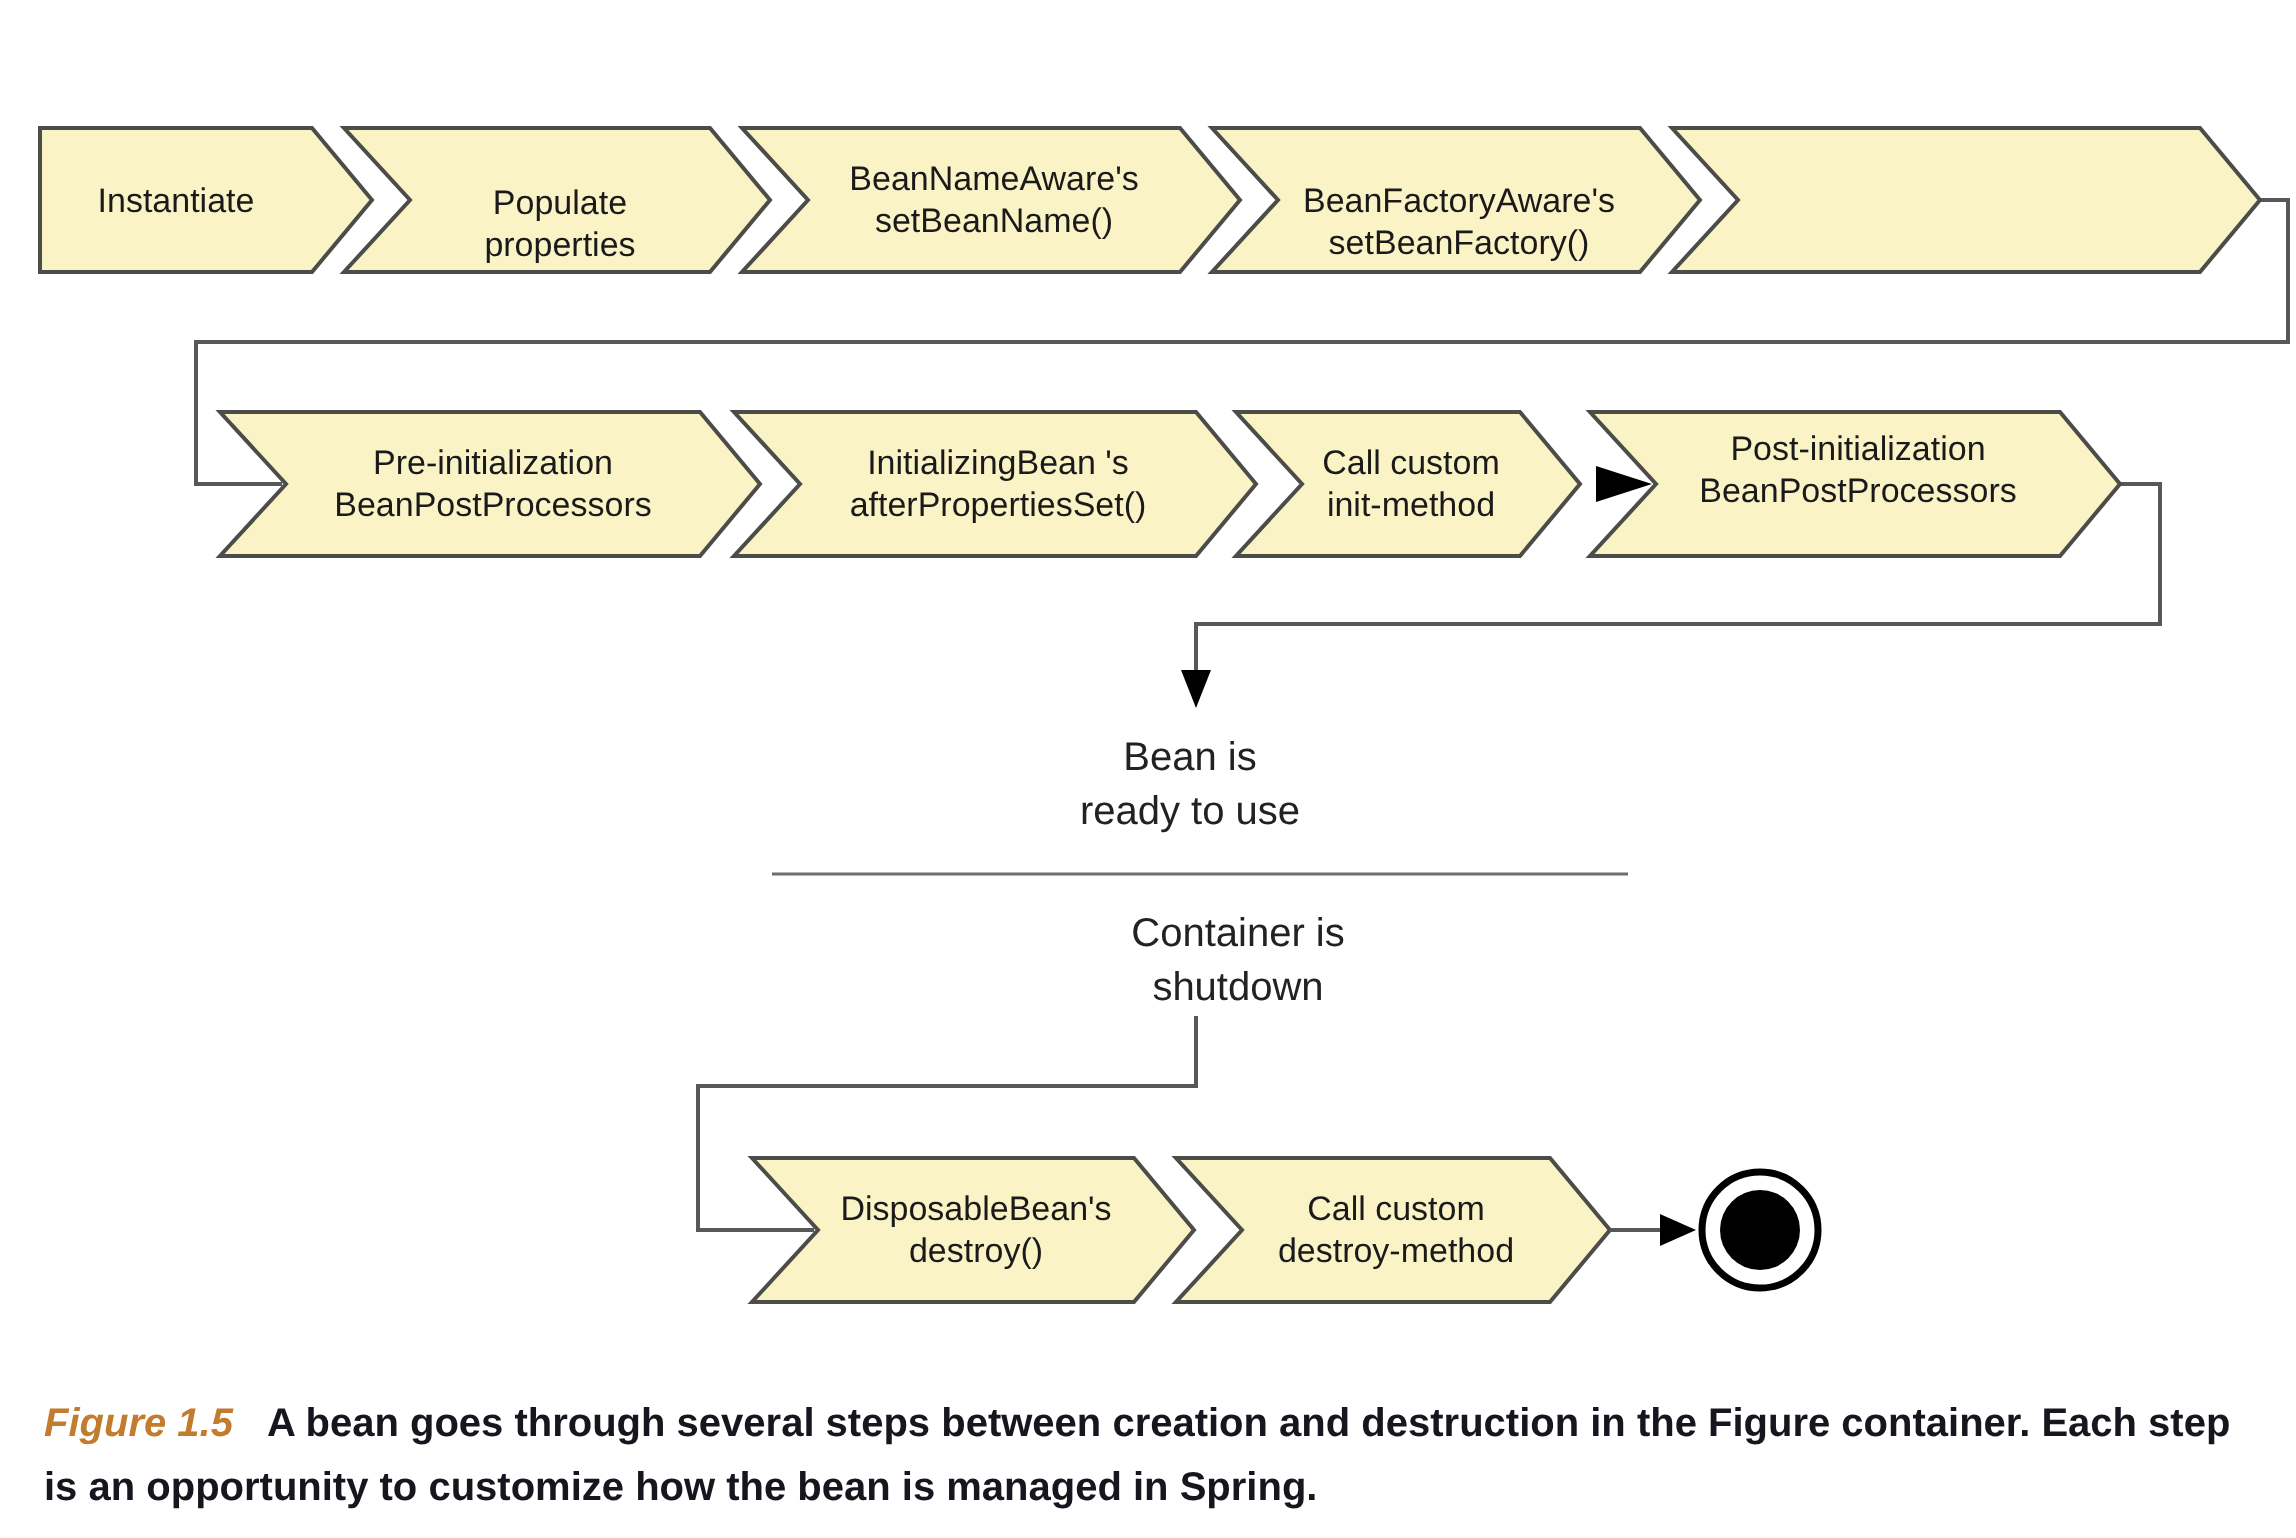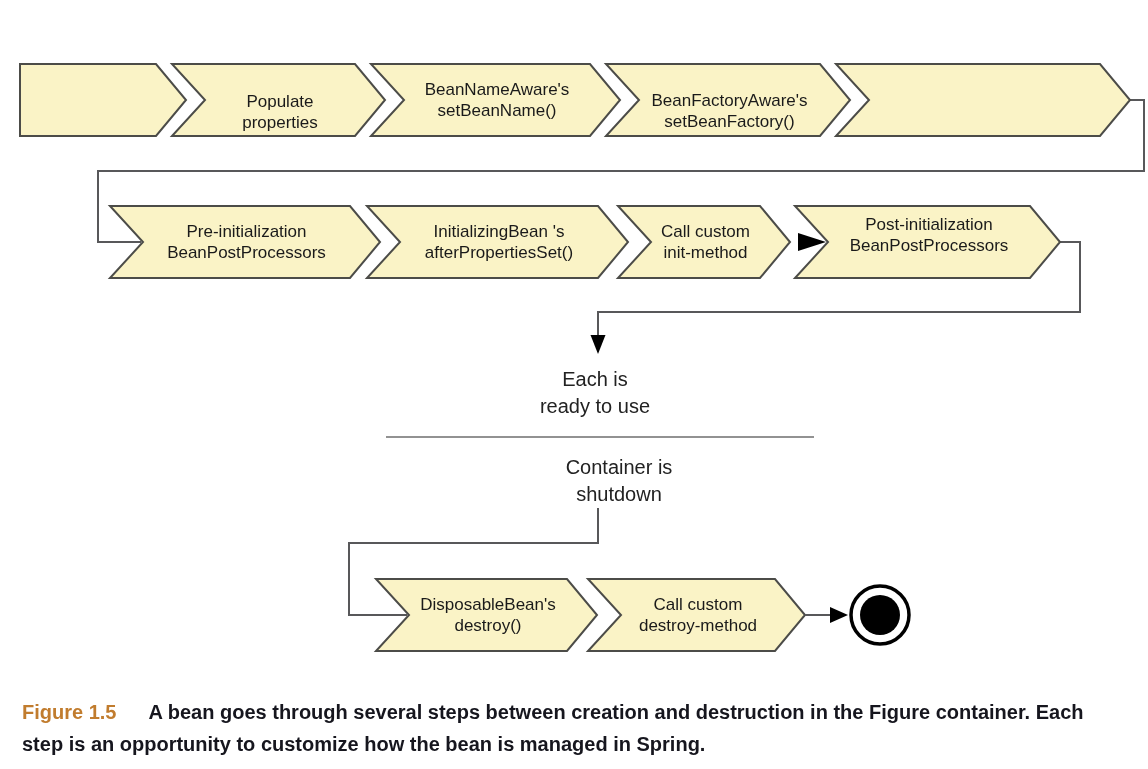--- a/index.html
+++ b/index.html
@@ -44,21 +44,22 @@
     left: 22px;
     top: 676px;
     width: 1108px;
     font-size: 20px;
     line-height: 32px;
     font-weight: bold;
     color: #16161e;
   }
   .caption .figure-label {
     color: #c17c2e;
-    margin-right: 32px;
+    margin-right: 17px;
+    font-style: italic;
   }
 </style>
 </head>
 <body>
 
 <div class="stage">
 
   <svg class="diagram-svg" viewBox="0 0 1148 769" xmlns="http://www.w3.org/2000/svg">
 
     <path d="M1130 100 H1144 V171 H98 V242 H141" fill="none" stroke="#58585A" stroke-width="2"></path>
@@ -84,20 +85,21 @@
 
     <polygon points="376,579 567,579 597,615 567,651 376,651 409,615" fill="#FAF3C6" stroke="#4C4C48" stroke-width="2"></polygon>
     <polygon points="588,579 775,579 805,615 775,651 588,651 621,615" fill="#FAF3C6" stroke="#4C4C48" stroke-width="2"></polygon>
 
     <line x1="805" y1="615" x2="834" y2="615" stroke="#58585A" stroke-width="2"></line>
     <polygon points="830,607 848,615 830,623" fill="#000000"></polygon>
     <circle cx="880" cy="615" r="29" fill="#ffffff" stroke="#000000" stroke-width="3.5"></circle>
     <circle cx="880" cy="615" r="20" fill="#000000"></circle>
   </svg>
 
+  <div class="step-label" style="left:20px;  top:64px; width:136px; height:72px;">Instantiate</div>
   <div class="step-label" style="left:205px; top:76px; width:150px; height:72px;">Populate
 properties</div>
   <div class="step-label" style="left:404px; top:64px; width:186px; height:72px;">BeanNameAware's
 setBeanName()</div>
   <div class="step-label" style="left:639px; top:75px; width:181px; height:72px;">BeanFactoryAware's
 setBeanFactory()</div>
 
   <div class="step-label" style="left:143px; top:206px; width:207px; height:72px;">Pre-initialization
 BeanPostProcessors</div>
   <div class="step-label" style="left:400px; top:206px; width:198px; height:72px;">InitializingBean 's
@@ -105,21 +107,21 @@
   <div class="step-label" style="left:647px; top:206px; width:117px; height:72px;">Call custom
 init-method</div>
   <div class="step-label" style="left:826px; top:206px; width:206px; height:58px;">Post-initialization
 BeanPostProcessors</div>
 
   <div class="step-label" style="left:409px; top:579px; width:158px; height:72px;">DisposableBean's
 destroy()</div>
   <div class="step-label" style="left:618px; top:579px; width:160px; height:72px;">Call custom
 destroy-method</div>
 
-  <div class="free-label" style="left:495px; top:364px; width:200px; height:58px;">Each is
+  <div class="free-label" style="left:495px; top:364px; width:200px; height:58px;">Bean is
 ready to use</div>
   <div class="free-label" style="left:519px; top:452px; width:200px; height:58px;">Container is
 shutdown</div>
 
   <p class="caption">
     <span class="figure-label">Figure 1.5</span><span>A bean goes through several steps between creation and destruction in the Figure container. Each step is an opportunity to customize how the bean is managed in Spring.</span>
   </p>
 
 </div>
 

